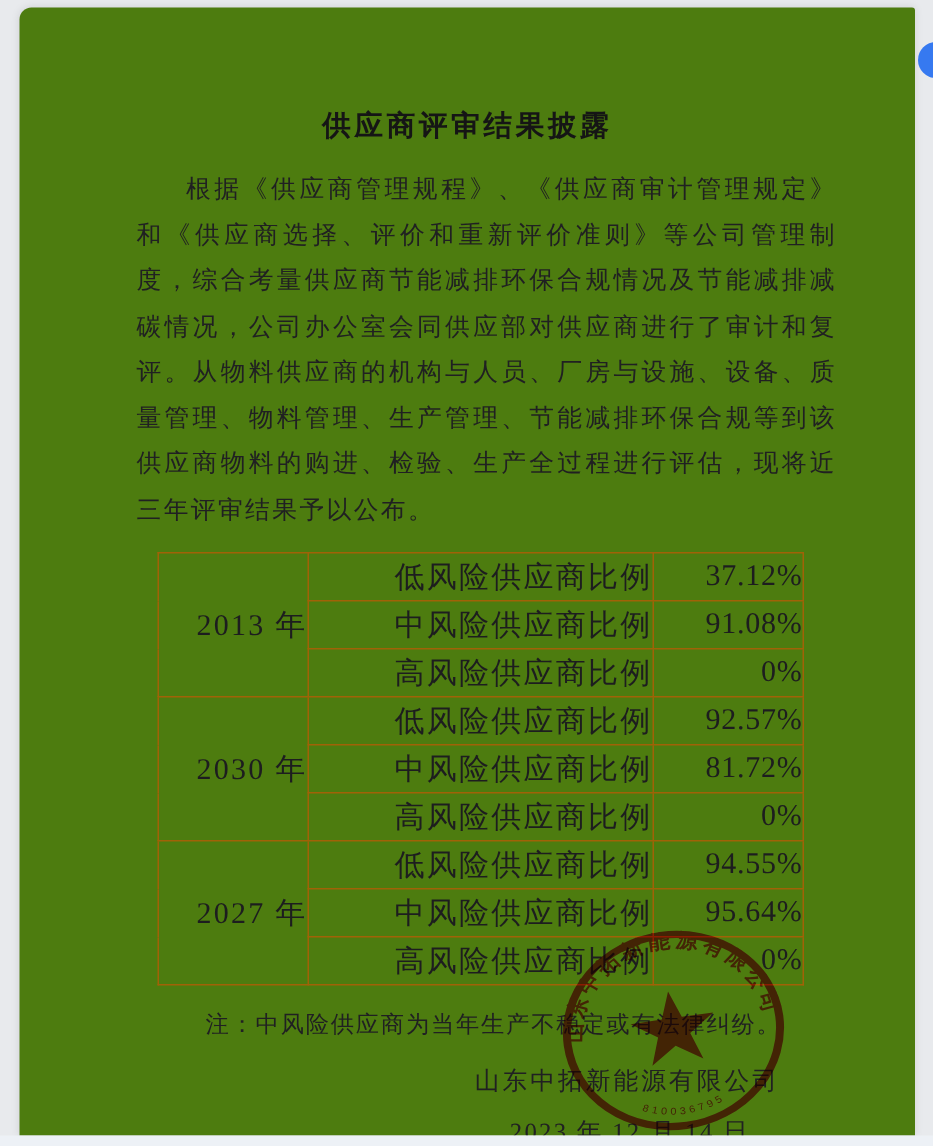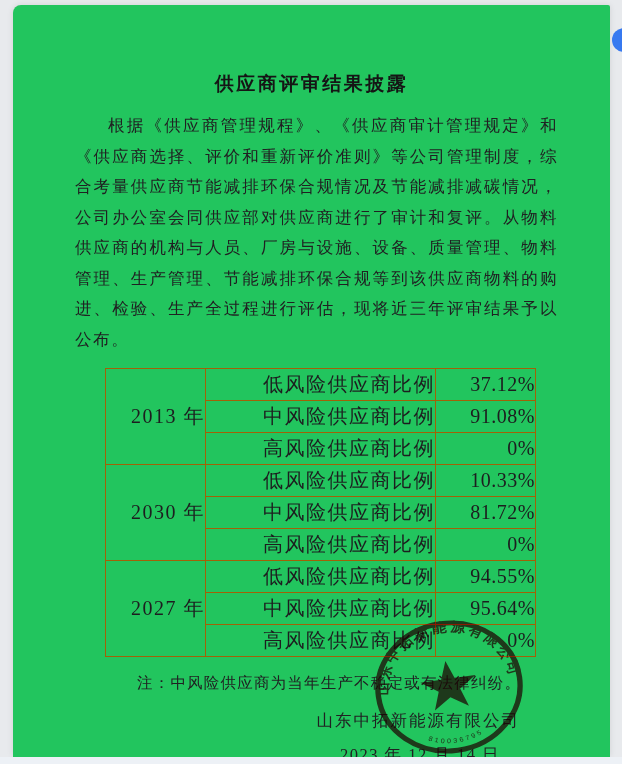--- a/index.html
+++ b/index.html
@@ -8,21 +8,21 @@
     overflow: hidden;
     background: #e8eaed;
     font-family: "Liberation Serif", "DejaVu Serif", serif;
   }
   .stage { position: relative; width: 622px; height: 764px; overflow: hidden; }
 
   .doc-page {
     position: absolute;
     left: 13px; top: 5px;
     width: 597px; height: 752px;
-    background: #22c55e;
+    background: #4d7c0f;
     border-radius: 8px 2px 0 0;
     box-shadow: 0 0 6px rgba(0,0,0,0.10);
     color: #1c1c1e;
     overflow: hidden;
   }
 
   .bottom-strip {
     position: absolute;
     left: 0; top: 757px;
     width: 622px; height: 7px;
@@ -41,21 +41,21 @@
   .doc-title {
     margin-top: 66px;
     text-align: center;
     font-size: 19px;
     font-weight: bold;
     letter-spacing: 2.5px;
     color: #151515;
   }
 
   .doc-paragraph {
-    margin: 14px 52px 0 62px;
+    margin: 14px 52px 0 78px;
     font-size: 16.5px;
     line-height: 30.5px;
     letter-spacing: 1.6px;
     text-align: justify;
     text-indent: 2em;
     color: #202022;
   }
 
   table.risk-table {
     margin: 13px 0 0 92px;
@@ -138,21 +138,21 @@
           <td>中风险供应商比例</td>
           <td class="value">91.08%</td>
         </tr>
         <tr>
           <td>高风险供应商比例</td>
           <td class="value">0%</td>
         </tr>
         <tr>
           <td rowspan="3">2030 年</td>
           <td>低风险供应商比例</td>
-          <td class="value">10.33%</td>
+          <td class="value">92.57%</td>
         </tr>
         <tr>
           <td>中风险供应商比例</td>
           <td class="value">81.72%</td>
         </tr>
         <tr>
           <td>高风险供应商比例</td>
           <td class="value">0%</td>
         </tr>
         <tr>

